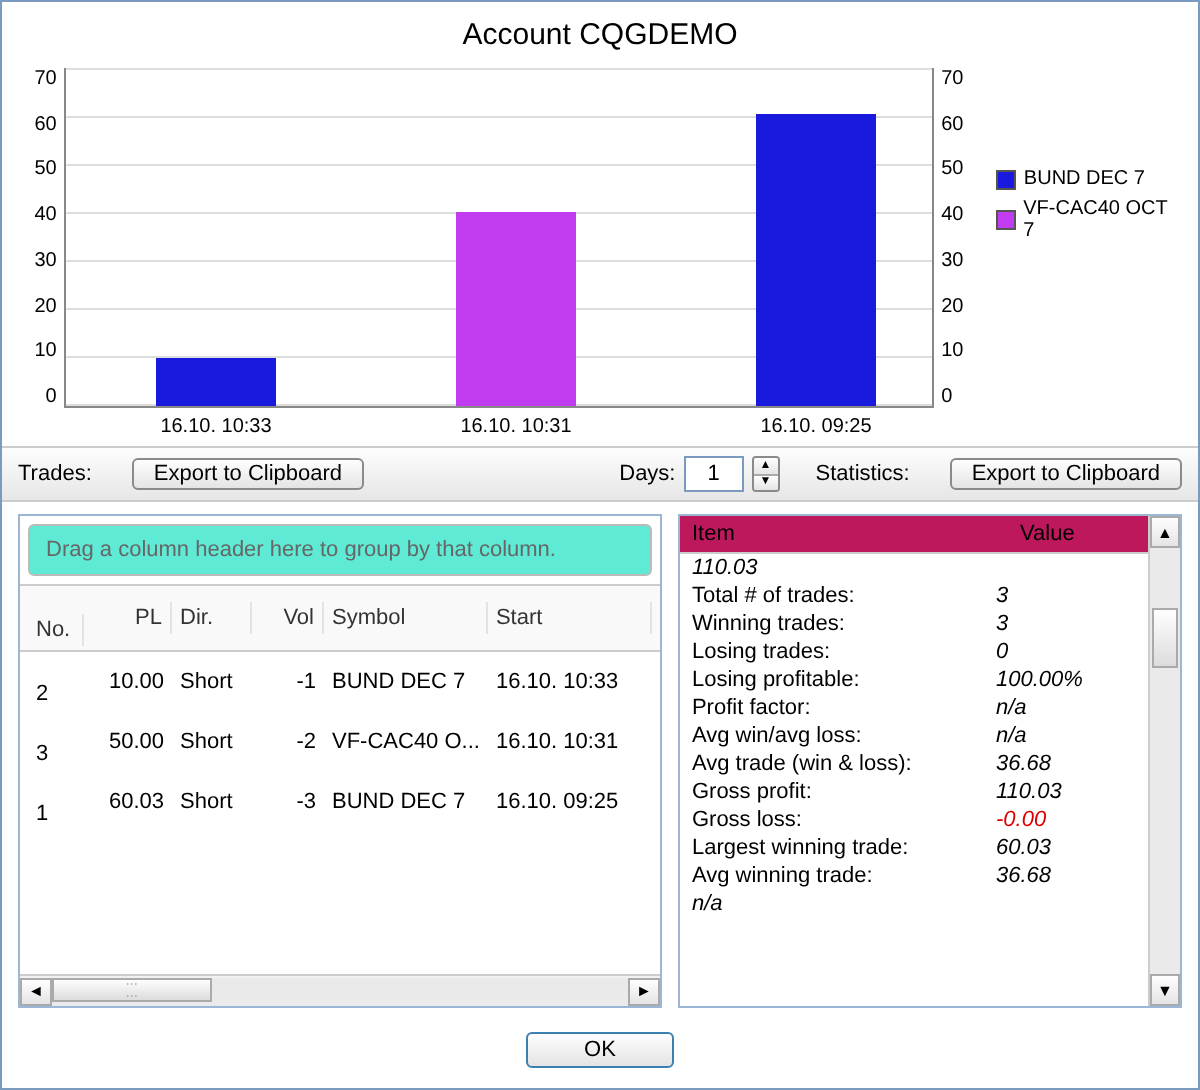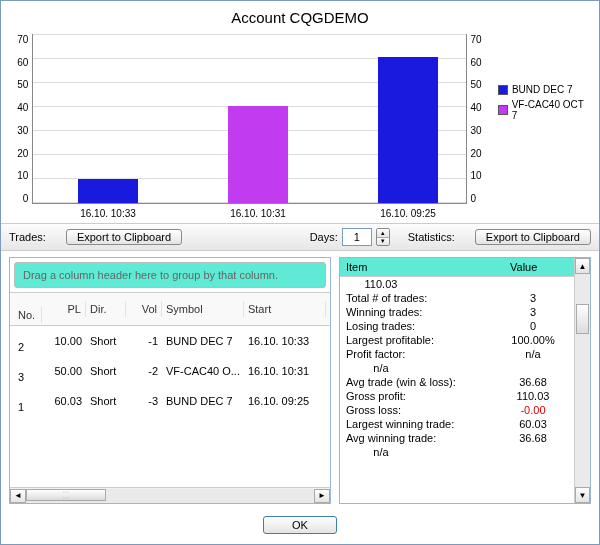--- a/index.html
+++ b/index.html
@@ -162,30 +162,30 @@
     display:flex; align-items:center;
     background:#f1f1f1;
   }
   .hscroll .arrow{width:16px;height:14px;border:1px solid #aaa;background:linear-gradient(#fefefe,#e4e4e4);display:flex;align-items:center;justify-content:center;font-size:8px;cursor:pointer;}
   .hscroll .track{flex:1;height:14px;position:relative;background:#eaeaea;}
   .hscroll .thumb{position:absolute;left:0;top:0;height:12px;width:80px;border:1px solid #aaa;background:linear-gradient(#fefefe,#dcdcdc);cursor:pointer;}
   .hscroll .thumb::after{content:"⋮⋮";font-size:6px;color:#888;position:absolute;left:50%;top:50%;transform:translate(-50%,-50%) rotate(90deg);}
   .stats-head {
     display:flex;
     border-bottom:1px solid #ccc;
-    background:#5eead4;
+    background:#be185d;
     font-size:11px;
   }
   .stats-head > div{padding:3px 6px;}
   .stats-head .sh-item{flex:1;}
   .stats-head .sh-val{width:70px; text-align:left;}
   .stats-body{flex:1;overflow:hidden;}
   .stat-row{display:flex;font-size:11px;padding:1px 6px;}
   .stat-row .sk{flex:1;}
-  .stat-row .sv{width:70px;text-align:center;}
+  .stat-row .sv{width:70px;text-align:left;font-style:italic;}
   .vscroll{
     position:absolute; right:0; top:0; bottom:0; width:16px;
     background:#f1f1f1; border-left:1px solid #ccc;
     display:flex; flex-direction:column;
   }
   .vscroll .arrow{height:16px;border:1px solid #aaa;background:linear-gradient(#fefefe,#e4e4e4);display:flex;align-items:center;justify-content:center;font-size:8px;cursor:pointer;}
   .vscroll .track{flex:1;position:relative;background:#eaeaea;}
   .vscroll .thumb{position:absolute;top:30px;left:1px;right:1px;height:30px;border:1px solid #aaa;background:linear-gradient(#fefefe,#dcdcdc);cursor:pointer;}
   .footer {
     text-align:center;
@@ -337,28 +337,29 @@
           </div>
           <div class="stat-row">
             <div class="sk">Winning trades:</div>
             <div class="sv">3</div>
           </div>
           <div class="stat-row">
             <div class="sk">Losing trades:</div>
             <div class="sv">0</div>
           </div>
           <div class="stat-row">
-            <div class="sk">Largest profitable:</div>
+            <div class="sk">Losing profitable:</div>
             <div class="sv">100.00%</div>
           </div>
           <div class="stat-row">
             <div class="sk">Profit factor:</div>
             <div class="sv">n/a</div>
           </div>
           <div class="stat-row">
+            <div class="sk">Avg win/avg loss:</div>
             <div class="sv">n/a</div>
           </div>
           <div class="stat-row">
             <div class="sk">Avg trade (win &amp; loss):</div>
             <div class="sv">36.68</div>
           </div>
           <div class="stat-row">
             <div class="sk">Gross profit:</div>
             <div class="sv">110.03</div>
           </div>

